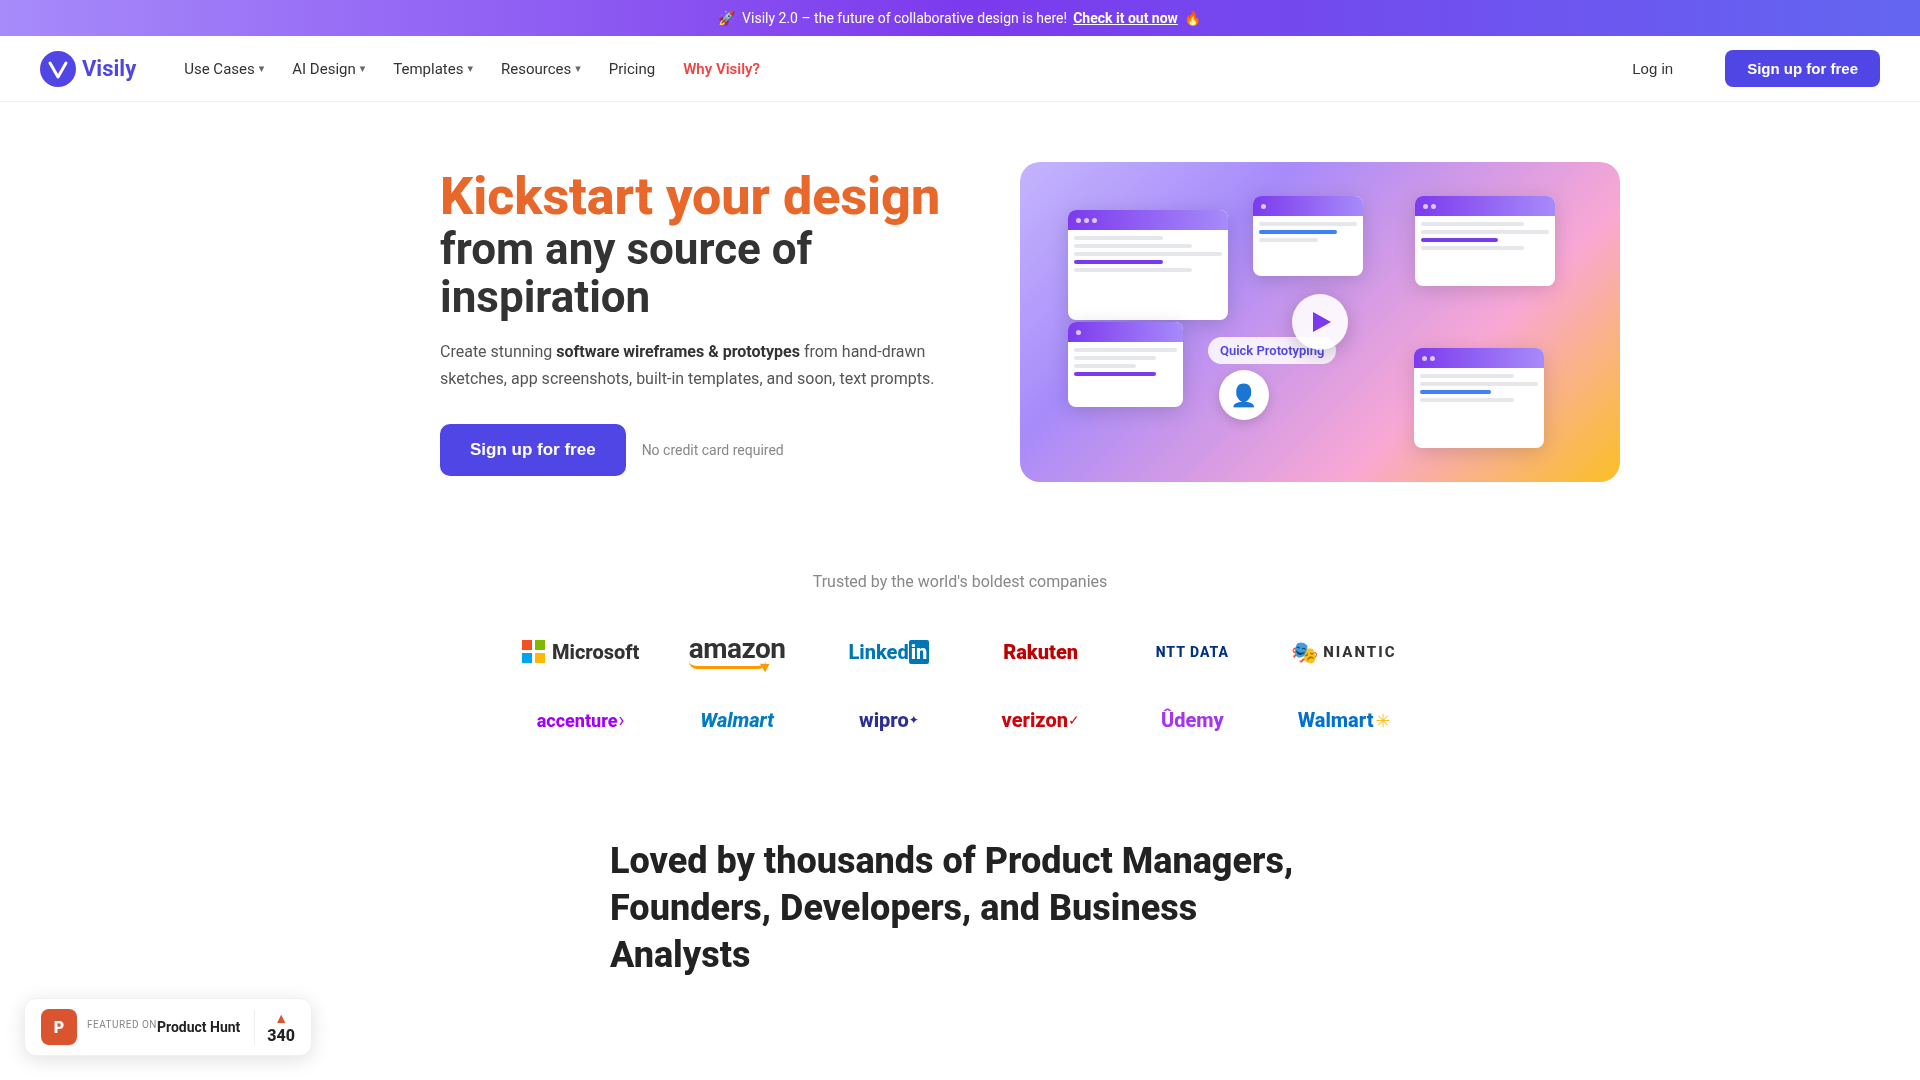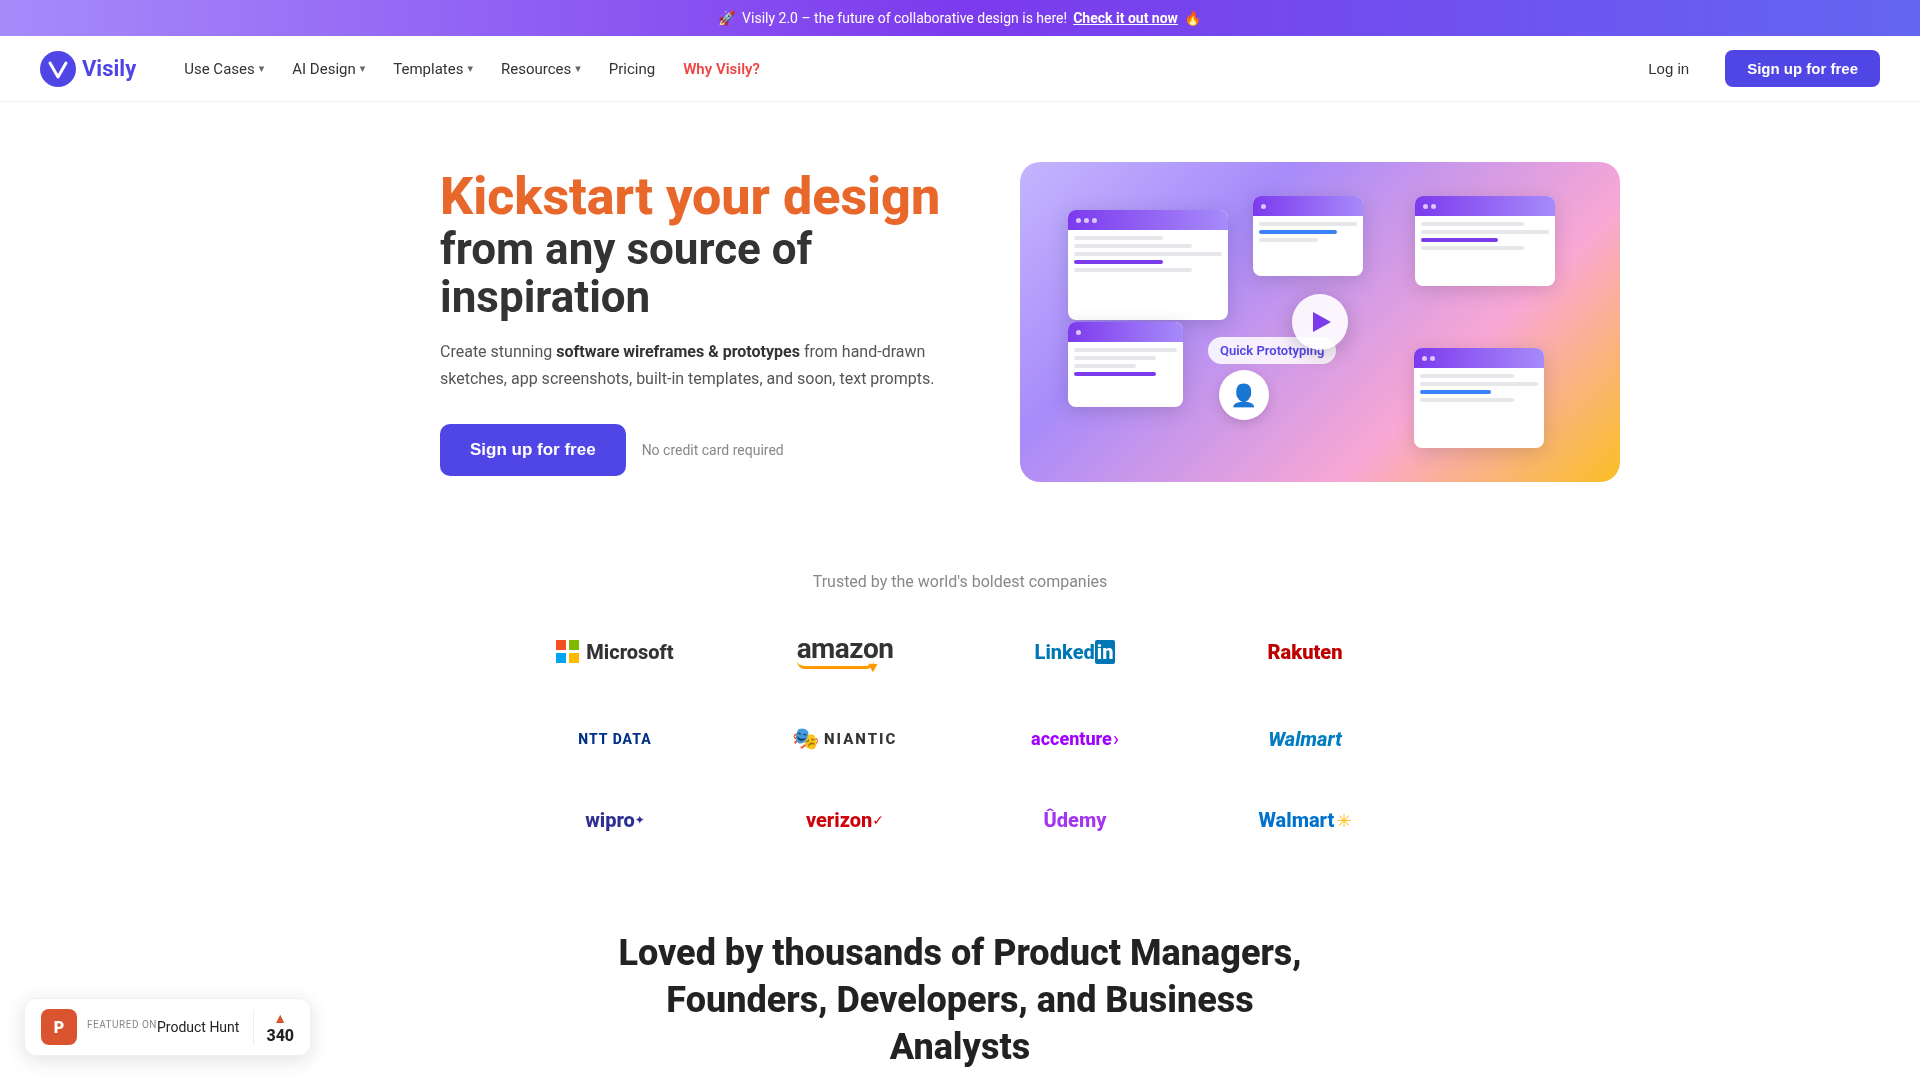--- a/index.html
+++ b/index.html
@@ -63,21 +63,21 @@
       color: #333;
       cursor: pointer;
       border-radius: 6px;
       white-space: nowrap;
     }
     .nav-item.active { color: #ef4444; font-weight: 600; }
     .nav-chevron { font-size: 11px; color: #666; }
     .nav-actions {
       display: flex;
       align-items: center;
-      gap: 16px;
+      gap: 32px;
     }
     .btn-login {
       padding: 8px 20px;
       font-size: 15px;
       color: #333;
       background: transparent;
       border: none;
       cursor: pointer;
       border-radius: 6px;
     }
@@ -292,24 +292,24 @@
       padding: 50px 40px;
       text-align: center;
     }
     .trusted-title {
       font-size: 16px;
       color: #888;
       margin-bottom: 36px;
     }
     .logos-grid {
       display: grid;
-      grid-template-columns: repeat(4, 1fr);
-      gap: 41px 20px;
+      grid-template-columns: repeat(6, 1fr);
+      gap: 23px 20px;
       max-width: 900px;
-      margin: 0 auto;
+      margin: 8px auto;
       align-items: center;
       justify-items: center;
     }
     .company-logo {
       display: flex;
       align-items: center;
       justify-content: center;
       padding: 8px 12px;
     }
     .logo-text {
@@ -341,21 +341,20 @@
     }
     .ms-sq { width: 10px; height: 10px; }
     .ms-sq:nth-child(1) { background: #f25022; }
     .ms-sq:nth-child(2) { background: #7fba00; }
     .ms-sq:nth-child(3) { background: #00a4ef; }
     .ms-sq:nth-child(4) { background: #ffb900; }
 
     
     .bottom-teaser {
       padding: 40px 40px 0;
-      text-align: center;
     }
     .bottom-teaser-title {
       font-size: 36px;
       font-weight: 800;
       color: #222;
       max-width: 700px;
       margin: 0 auto;
       line-height: 1.3;
     }
 
@@ -392,21 +391,21 @@
       flex-direction: row;
     }
     .ph-featured {
       font-size: 10px;
       color: #888;
       text-transform: uppercase;
       letter-spacing: 0.5px;
     }
     .ph-name {
       font-size: 14px;
-      font-weight: 400;
+      font-weight: 700;
       color: #222;
     }
     .ph-count {
       display: flex;
       flex-direction: column;
       align-items: center;
       border-left: 1px solid #eee;
       padding-left: 12px;
       margin-left: 4px;
     }

